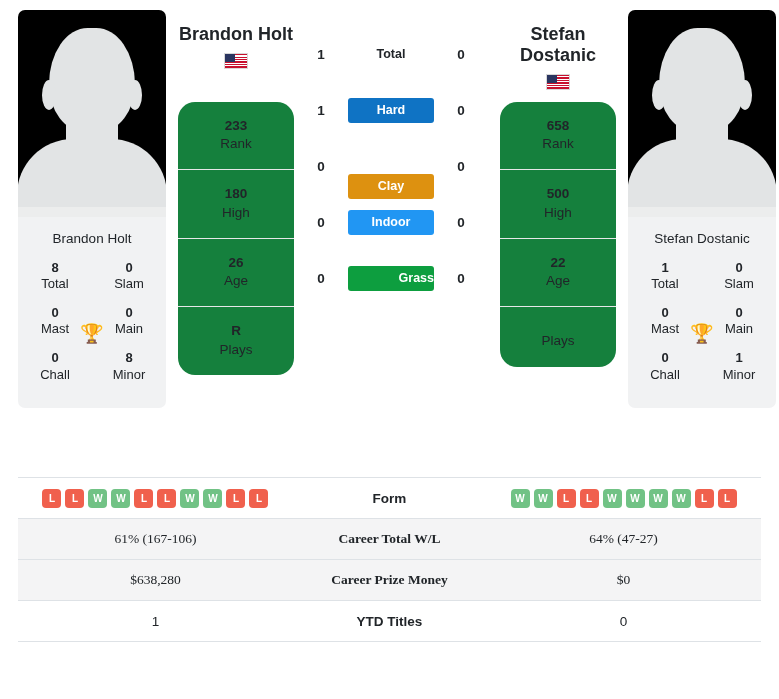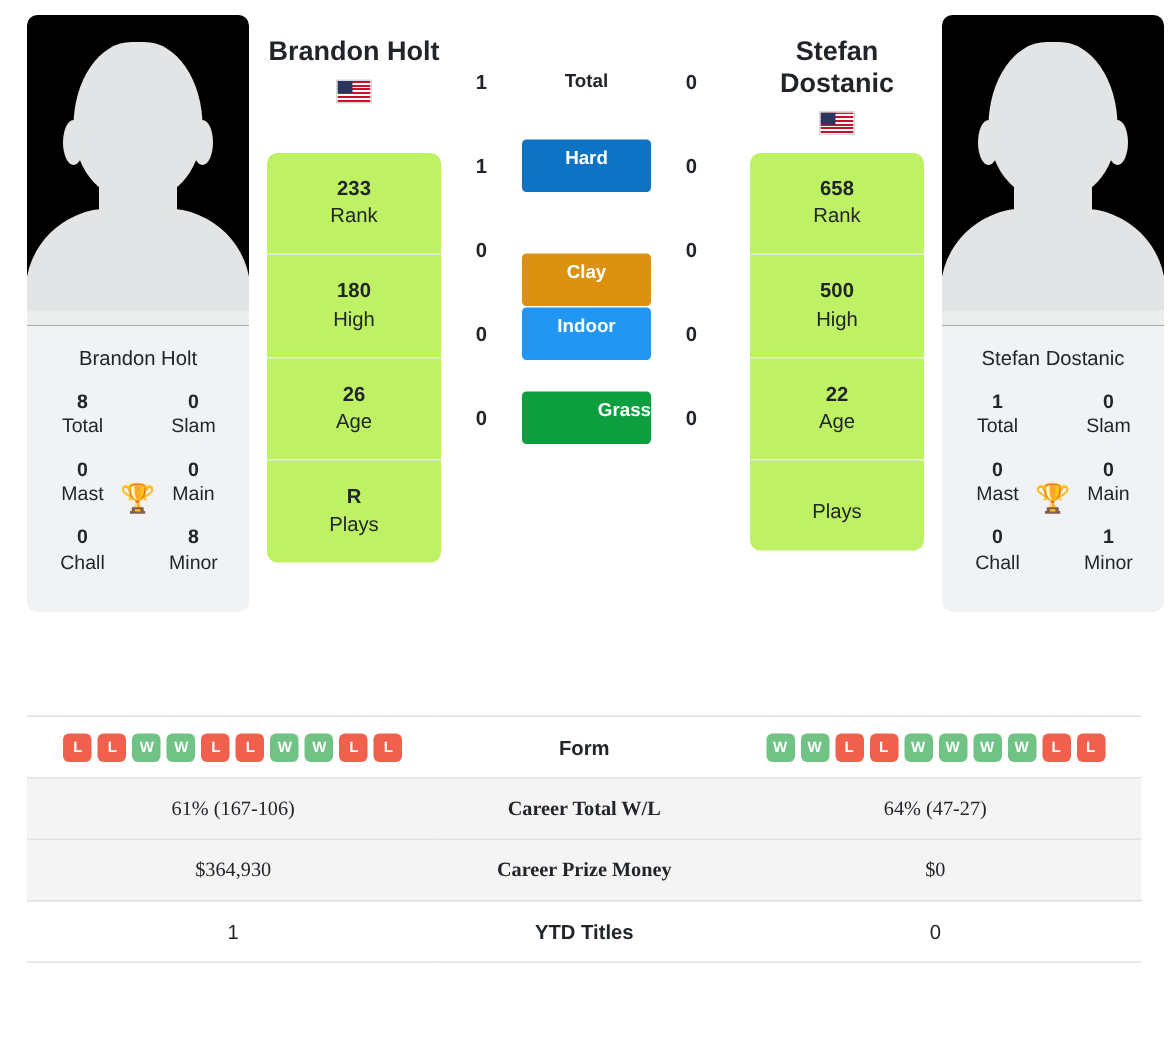--- a/index.html
+++ b/index.html
@@ -134,22 +134,22 @@
     overflow: hidden;
     border: 1px solid #d8d8d8;
     vertical-align: middle;
   }
   .flag-img .stripes { position: absolute; inset: 0;
     background: repeating-linear-gradient(to bottom,
       #c8102e 0px, #c8102e 1.25px, #ffffff 1.25px, #ffffff 2.5px); }
   .flag-img .canton { position: absolute; left: 0; top: 0; width: 10px; height: 8px; background: #2a3560; }
 
   .info-box {
-    background: #bef264;
-    border-radius: 7px;
+    background: #15803d;
+    border-radius: 17px;
     overflow: hidden;
   }
   .info-row {
     text-align: center;
     padding: 15px 4px 16px 4px;
     border-bottom: 1px solid #e6e7e8;
   }
   .info-row:last-child { border-bottom: none; }
   .info-row .v { font-size: 13.5px; font-weight: bold; line-height: 1.35; min-height: 10px; }
   .info-row .k { font-size: 13.5px; color: #212529; line-height: 1.35; }
@@ -181,21 +181,21 @@
   }
   .srow .plain-label {
     font-size: 12.5px;
     font-weight: bold;
     color: #212529;
   }
   .badge {
     display: block;
     width: 86px;
     text-align: center;
-    padding: 5px 0 16px 0;
+    padding: 5px 0 6px 0;
     border-radius: 3px;
     color: #ffffff;
     font-size: 12.5px;
     font-weight: bold;
   }
 
   
   .stats-table {
     width: 743px;
     margin: 0 18px;
@@ -439,21 +439,21 @@
               <span class="fbadge l">L</span>
             </div>
         </td>
       </tr>
       <tr class="shaded">
         <td class="side">61% (167-106)</td>
         <td class="mid">Career Total W/L</td>
         <td class="side">64% (47-27)</td>
       </tr>
       <tr class="shaded">
-        <td class="side">$364,930</td>
+        <td class="side">$638,280</td>
         <td class="mid">Career Prize Money</td>
         <td class="side">$0</td>
       </tr>
       <tr>
         <td class="side">1</td>
         <td class="mid">YTD Titles</td>
         <td class="side">0</td>
       </tr>
     </tbody>
   </table>

